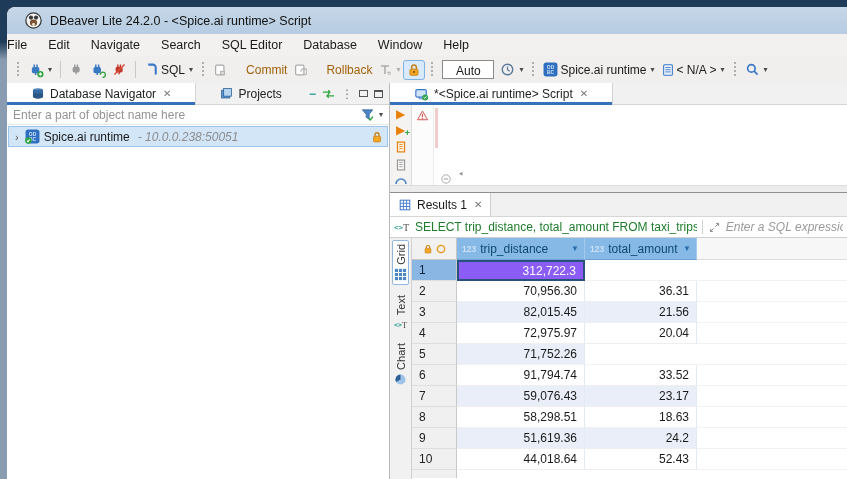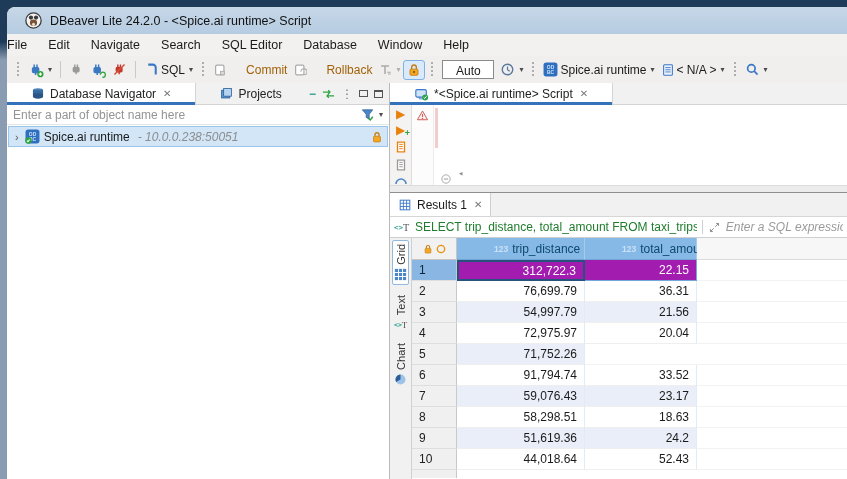--- a/index.html
+++ b/index.html
@@ -92,33 +92,33 @@
   .stab { display:flex; flex-direction:column; align-items:center; gap:3px; padding:3px 1px; border-radius:2px; }
   .stab.active { background:#fff; border:1px solid #94b9de; }
   .vlabel { writing-mode:vertical-rl; transform:rotate(180deg); font-size:11px; color:#333; }
 
   .grid { flex:1; min-width:0; background:#fff; overflow:hidden; font-size:12px; }
   .ghead { display:flex; height:22px; }
   .gcorner { width:45px; background:#f1f1f1; border-right:1px solid #c6c6c6; border-bottom:1px solid #c6c6c6;
     display:flex; align-items:center; justify-content:center; gap:3px; flex:0 0 auto; }
   .ghcell { background:#87b9e7; border-right:1px solid #a5cbec; border-bottom:1px solid #6fa3d4;
     display:flex; align-items:center; padding:0 5px; gap:4px; flex:0 0 auto; }
-  .ghcell .dtype { font-size:8.5px; color:#cae1f6; font-weight:bold;margin-left:32px; }
+  .ghcell .dtype { font-size:8.5px; color:#cae1f6; font-weight:bold; }
   .ghcell .cname { color:#0c4a6e; }
   .ghcell .sort { margin-left:auto; color:#2d6ba6; font-size:8px; }
   .ghfill { flex:1; background:#f7f7f7; border-bottom:1px solid #dcdcdc; }
   .c1 { width:128px; } .c2 { width:112px; }
   .grow { display:flex; height:21px; }
   .gnum { width:45px; background:#f0f0f0; border-right:1px solid #c9c9c9; border-bottom:1px solid #dedede;
     padding-left:7px; display:flex; align-items:center; color:#222; flex:0 0 auto; }
   .gcell { display:flex; align-items:center; justify-content:flex-end; padding-right:7px;
     border-right:1px solid #e2eaf3; border-bottom:1px solid #efefef; color:#1a1a1a; flex:0 0 auto; }
   .gfill { flex:1; border-bottom:1px solid #f2f2f2; background:#fff; }
   .grow.stripe .gcell { background:#e9eef8; }
-  .grow.sel .gcell { background:#a21caf; color:#fff; border-right-color:#74a8da; border-bottom-color:#74a8da; }
+  .grow.sel .gcell { background:#8b5cf6; color:#fff; border-right-color:#74a8da; border-bottom-color:#74a8da; }
   .grow.sel .gnum { background:#8ab6e4; color:#10263e; }
   .grow .gcell.focus { border:2px solid #27527d; }
   .sliver { display:flex; height:8px; }
   .sliver .gnum { border-bottom:none; }
 </style>
 </head>
 <body>
 
 <div class="window">
 
@@ -527,32 +527,31 @@
                 <span class="dtype">123</span>
                 <span class="cname">total_amount</span>
                 <span class="sort">▼</span>
               </div>
               <div class="ghfill"></div>
             </div>
             <div id="grid-rows">
                 <div class="grow sel">
                   <div class="gnum">1</div>
                   <div class="gcell c1 focus">312,722.3</div>
-                  <div class="gcell c2">22.15</div>
                   <div class="gfill"></div>
                 </div>
                 <div class="grow">
                   <div class="gnum">2</div>
-                  <div class="gcell c1">76,699.79</div>
+                  <div class="gcell c1">70,956.30</div>
                   <div class="gcell c2">36.31</div>
                   <div class="gfill"></div>
                 </div>
                 <div class="grow stripe">
                   <div class="gnum">3</div>
-                  <div class="gcell c1">54,997.79</div>
+                  <div class="gcell c1">82,015.45</div>
                   <div class="gcell c2">21.56</div>
                   <div class="gfill"></div>
                 </div>
                 <div class="grow">
                   <div class="gnum">4</div>
                   <div class="gcell c1">72,975.97</div>
                   <div class="gcell c2">20.04</div>
                   <div class="gfill"></div>
                 </div>
                 <div class="grow stripe">

